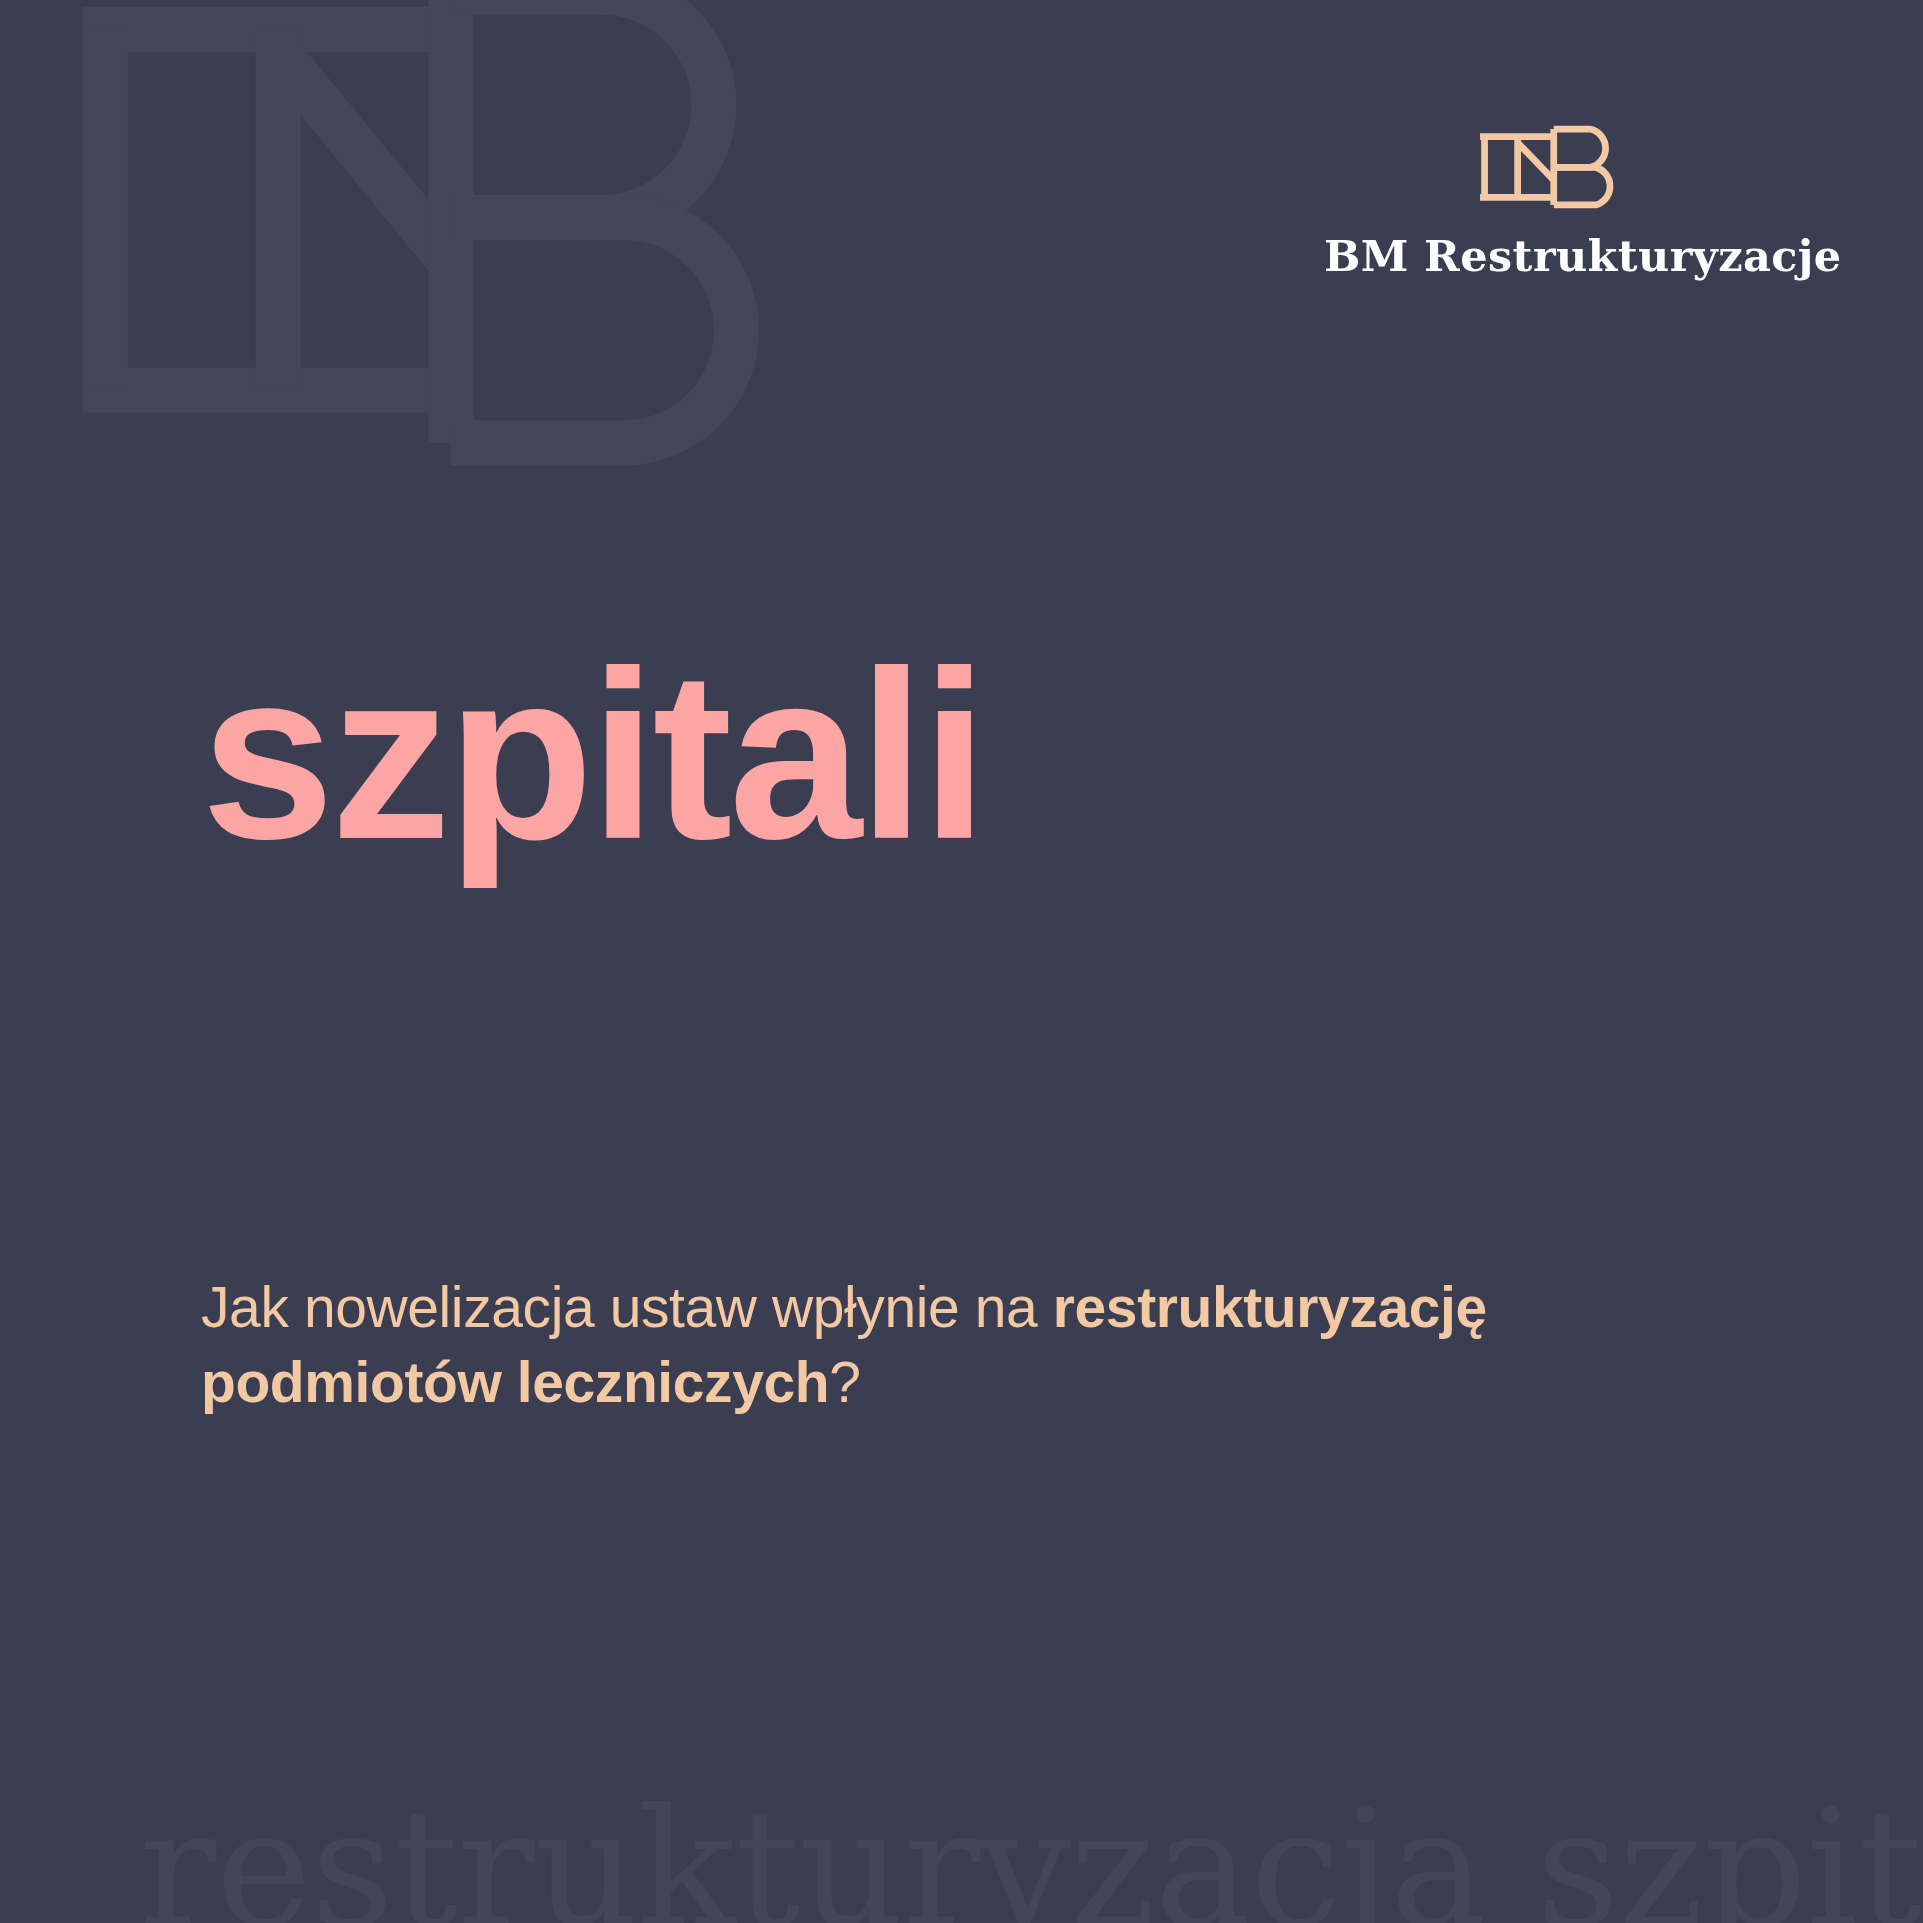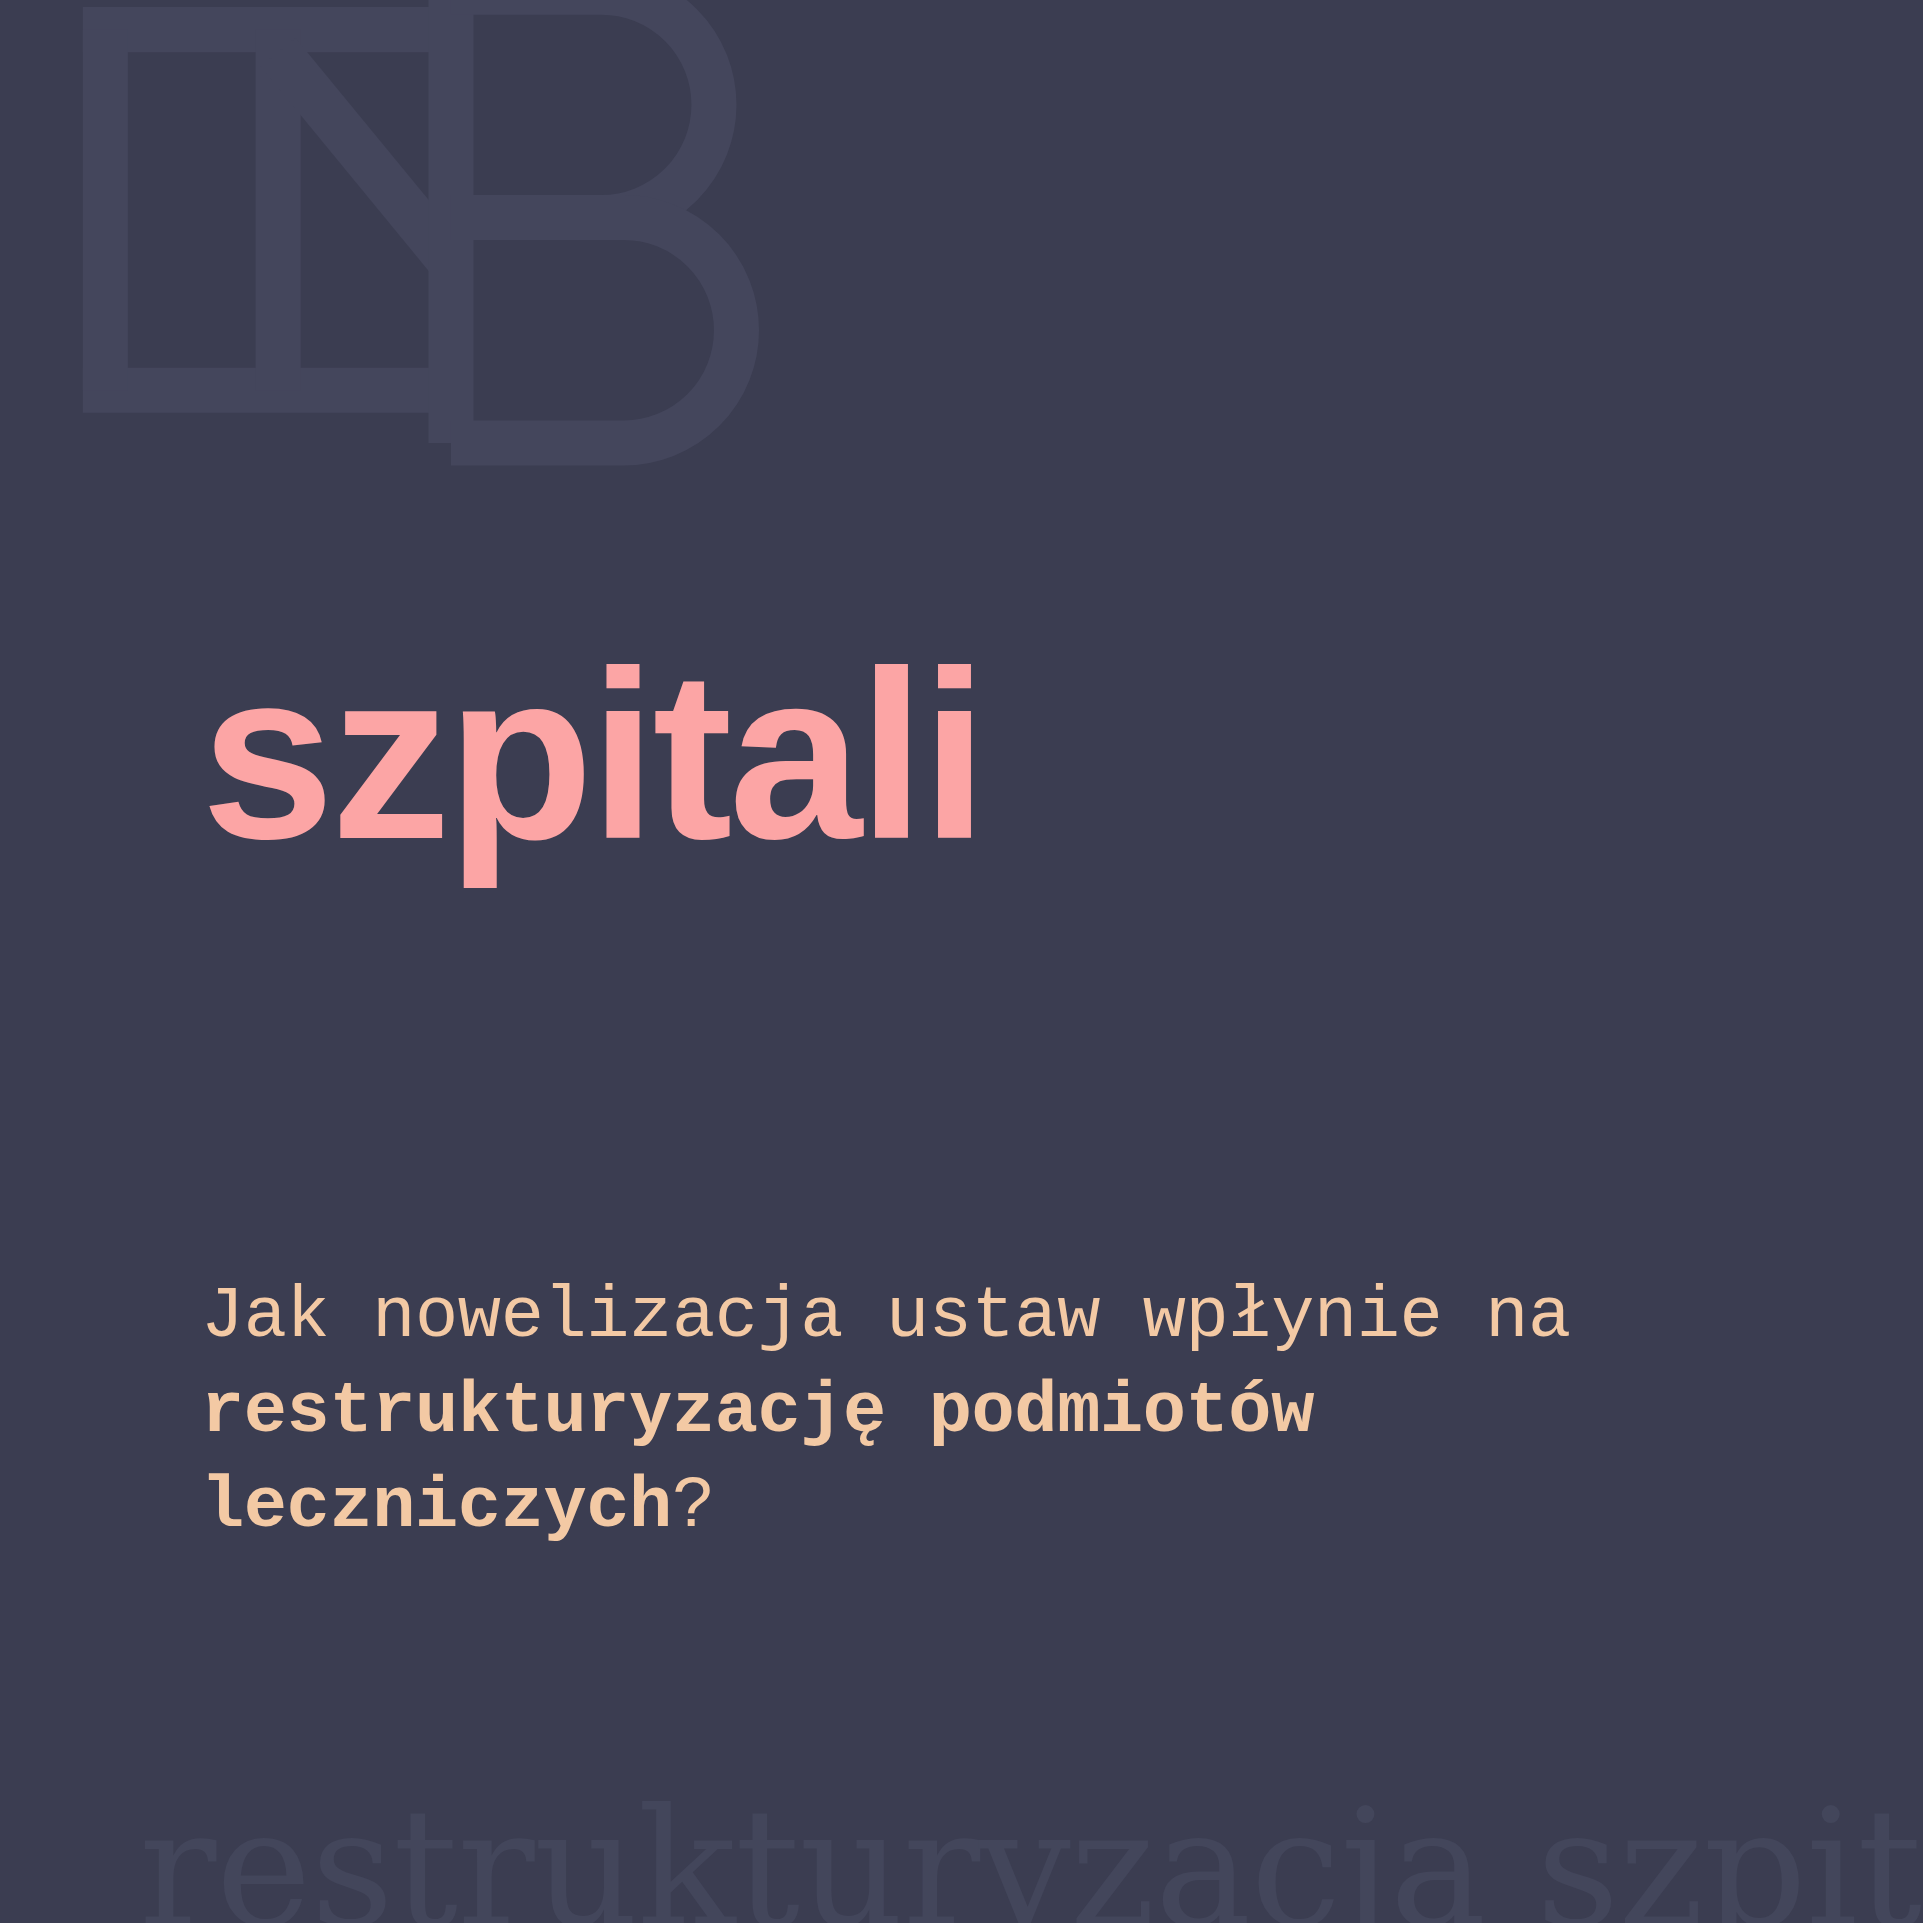--- a/index.html
+++ b/index.html
@@ -100,25 +100,24 @@
     margin-top: -13.5px;
   }
 
   
   .subhead {
     position: absolute;
     left: 201px;
     top: 1270px;
     width: 1473px;
     color: #f3c9a4;
-    font-size: 72px;
+    font-size: 57px;
     line-height: 1.32;
     font-weight: 300;
     letter-spacing: -0.4px;
-    font-family: Liberation Mono, monospace;
   }
   .subhead b {
     font-weight: 700;
   }
   .subhead .q {
     font-weight: 300;
   }
 </style>
 </head>
 <body>
@@ -138,20 +137,37 @@
 
         <path d="M560 60 V 660"></path>
         <path d="M560 60 H 760 A 150 150 0 0 1 760 360 H 560"></path>
         <path d="M560 360 H 790 A 150 150 0 0 1 790 660 H 560"></path>
       </g>
     </svg>
   </div>
 
   <div class="bg-word">restrukturyzacja szpitali</div>
 
+  <div class="brand">
+    <div class="brand-mark">
+      <svg viewBox="0 0 230 125" xmlns="http://www.w3.org/2000/svg">
+        <g fill="none" stroke="#f3c9a4" stroke-width="9">
+          <path d="M12 22 H 110"></path>
+          <path d="M12 103 H 110"></path>
+          <path d="M18 22 V 103"></path>
+          <path d="M62 22 V 103"></path>
+          <path d="M62 30 L 110 80"></path>
+          <path d="M110 12 V 113"></path>
+          <path d="M110 12 H 158 A 26 26 0 0 1 158 63 H 110"></path>
+          <path d="M110 63 H 166 A 26 26 0 0 1 166 113 H 110"></path>
+        </g>
+      </svg>
+    </div>
+    <div class="brand-name">BM Restrukturyzacje</div>
+  </div>
 
   <div class="headline">
     <div class="line2">szpitali</div>
   </div>
 
   <div class="subhead">
     <span>Jak nowelizacja ustaw wpłynie na </span><b>restrukturyzację podmiotów</b> <b>leczniczych</b><span class="q">?</span>
   </div>
 
 </div>

